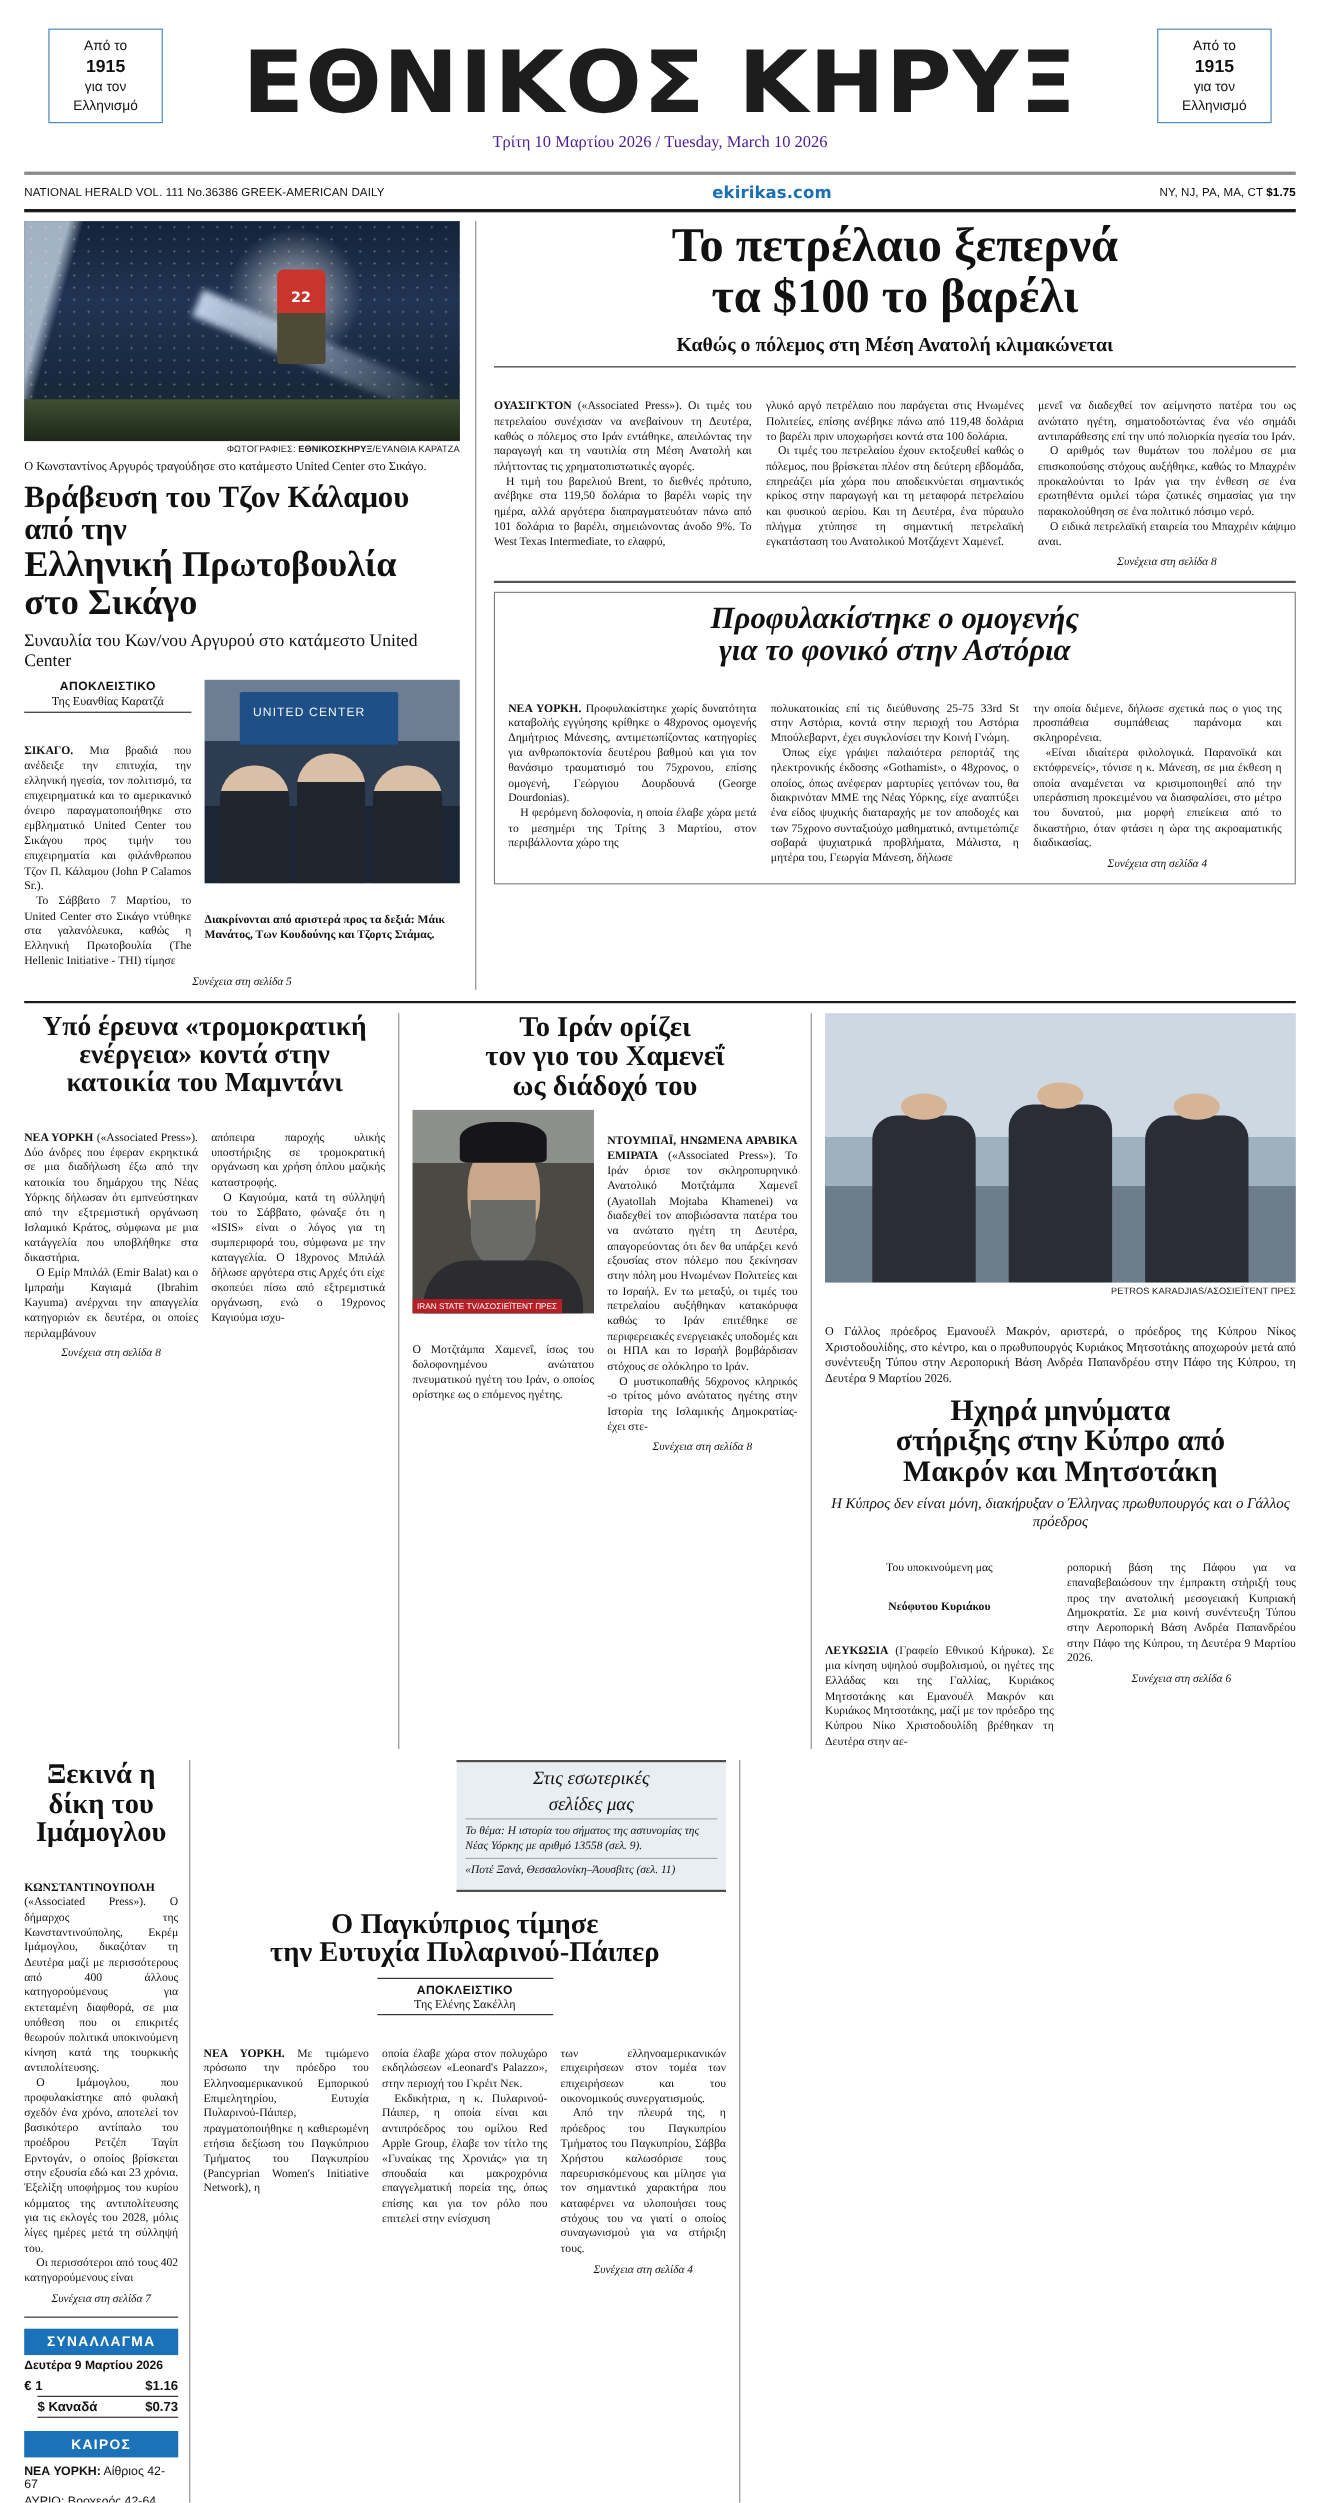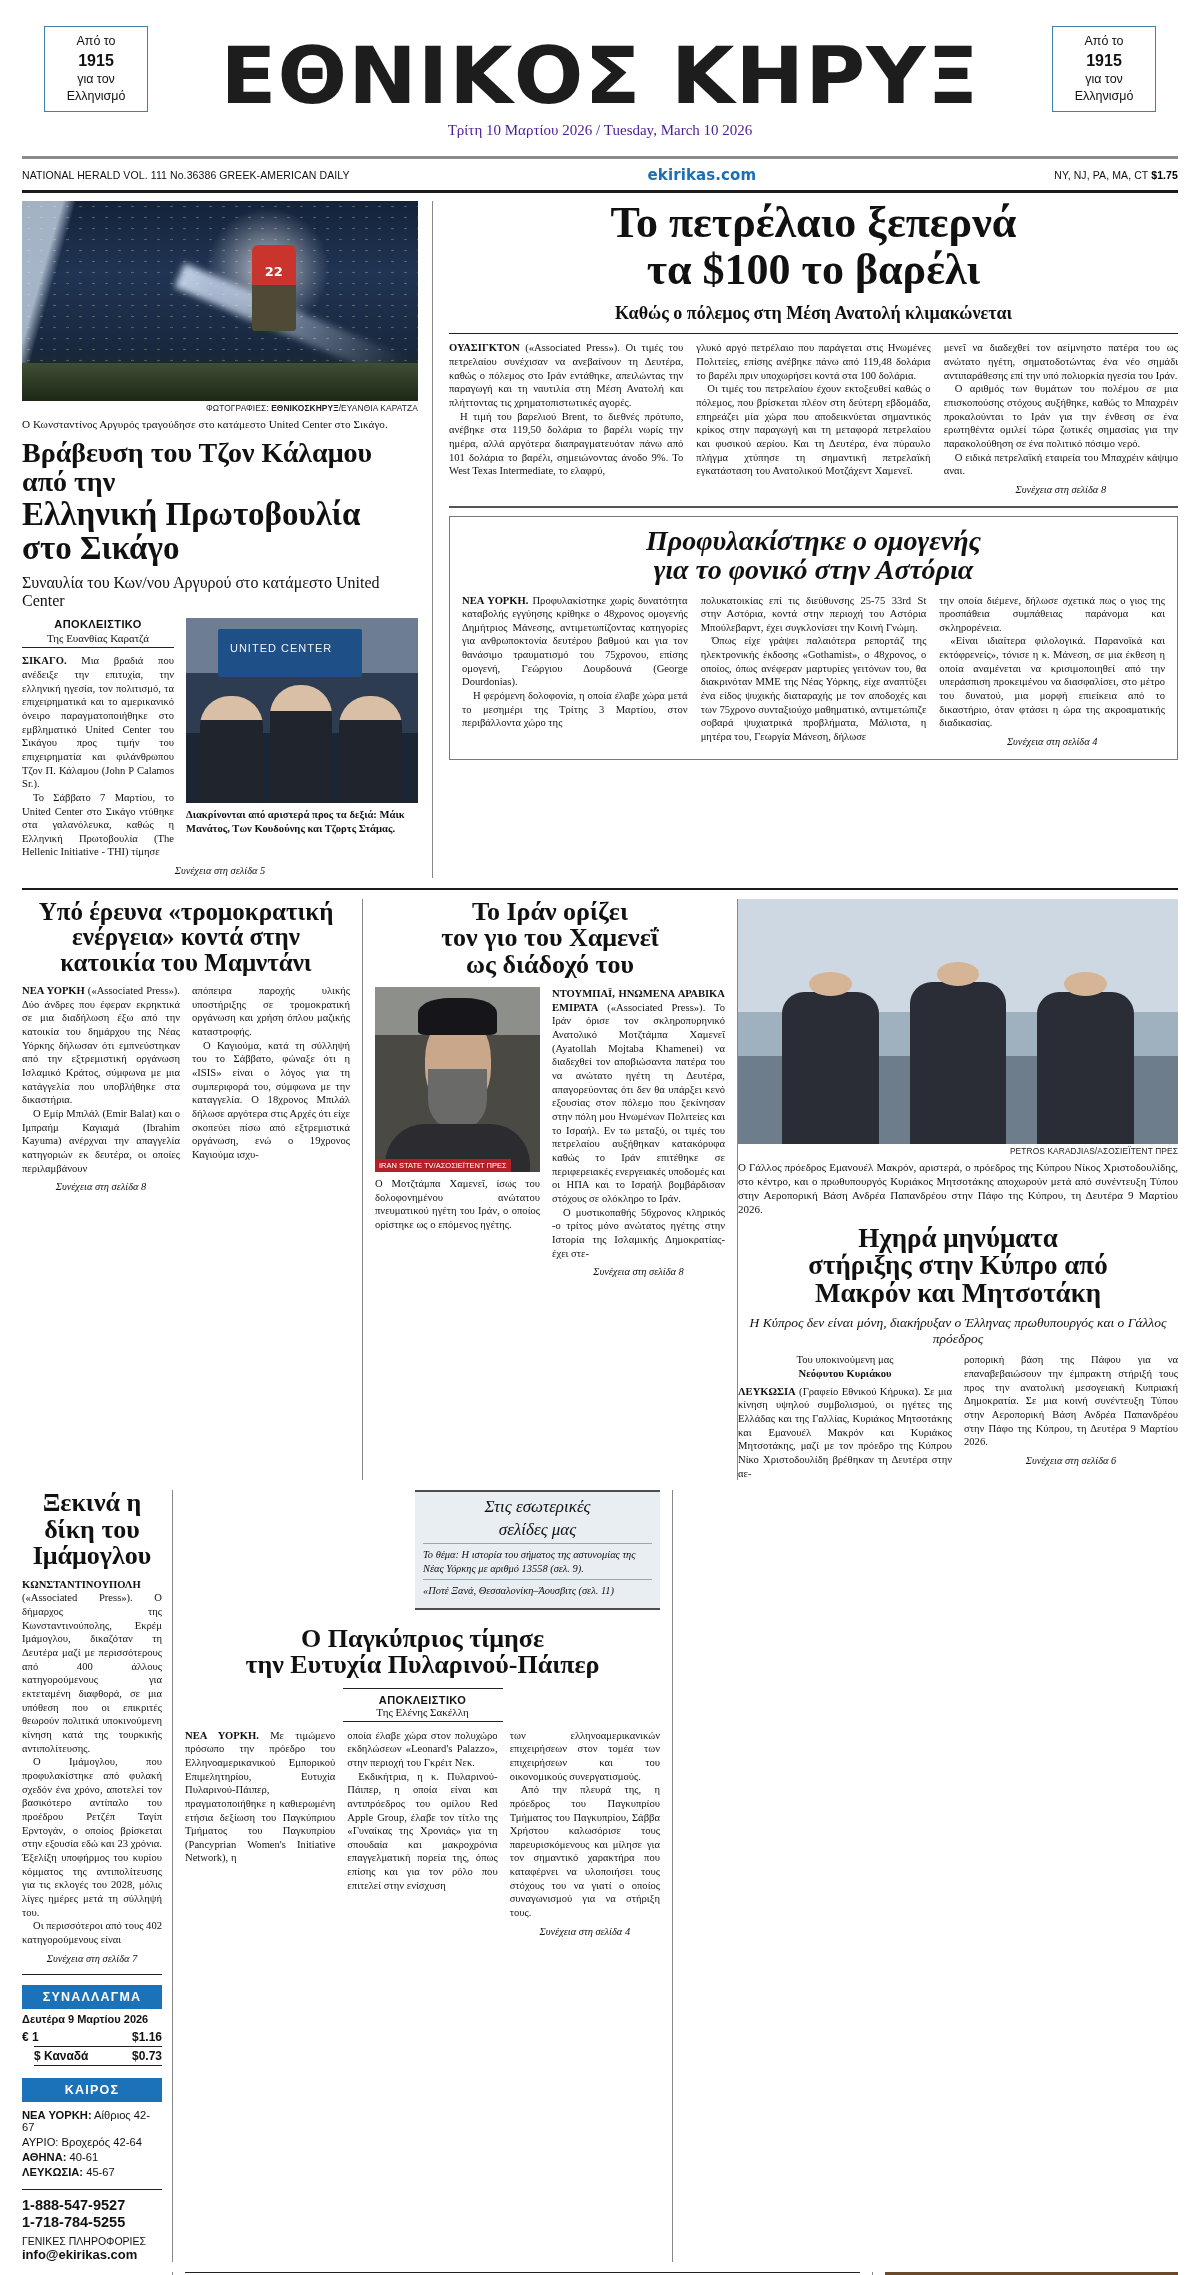--- a/index.html
+++ b/index.html
@@ -41,21 +41,21 @@
   .infobar .site { font-family: "DejaVu Sans", sans-serif; font-weight: bold; font-size: 15px; color: #1b6fb3; }
   .infobar .price b { color: #000; }
   .rule-black { height: 3px; background: #1b1b1b; }
 
   
   .hl { font-family: "Liberation Serif", serif; font-weight: bold; line-height: 1.02; text-align: center; }
   .hl-italic { font-style: italic; }
   .sub { font-family: "Liberation Serif", serif; font-weight: bold; text-align: center; line-height: 1.15; }
   .body { font-family: "Liberation Serif", serif; font-size: 10.6px; line-height: 1.29; text-align: justify; hyphens: auto; }
   .body p { text-indent: 11px; }
-  .body p.first { text-indent: 0; }
+  .body p.first { text-indent: 0; margin-top: 22px; }
   .lead { font-weight: bold; }
   .jump { font-style: italic; text-align: center; text-indent: 0 !important; margin-top: 5px; font-size: 10.4px; }
   .credit { font-family: "Liberation Sans", sans-serif; font-size: 8.4px; text-align: right; color: #222; padding-top: 2px; letter-spacing: .1px; }
   .caption { font-family: "Liberation Serif", serif; font-size: 11.2px; line-height: 1.26; text-align: center; padding: 4px 0; }
   .caption-just { text-align: justify; font-size: 11px; line-height: 1.3; }
   .byline { text-align: center; font-family: "Liberation Serif", serif; font-size: 11px; padding-bottom: 3px; }
   .exclusive { font-family: "Liberation Sans", sans-serif; font-weight: bold; font-size: 11px; text-align: center; letter-spacing: .4px; }
   .hr-thin { border-top: 1px solid #222; }
   .hr-med  { border-top: 2px solid #555; }
 
@@ -290,21 +290,21 @@
           </div>
         </div>
         <div class="body" style="flex:1;">
           <p class="first"><b class="lead">ΝΤΟΥΜΠΑΪ, ΗΝΩΜΕΝΑ ΑΡΑΒΙΚΑ ΕΜΙΡΑΤΑ</b><span> («Associated Press»). Το Ιράν όρισε τον σκληροπυρηνικό Ανατολικό Μοτζτάμπα Χαμενεΐ (Ayatollah Mojtaba Khamenei) να διαδεχθεί τον αποβιώσαντα πατέρα του να ανώτατο ηγέτη τη Δευτέρα, απαγορεύοντας ότι δεν θα υπάρξει κενό εξουσίας στον πόλεμο που ξεκίνησαν στην πόλη μου Ηνωμένων Πολιτείες και το Ισραήλ. Εν τω μεταξύ, οι τιμές του πετρελαίου αυξήθηκαν κατακόρυφα καθώς το Ιράν επιτέθηκε σε περιφερειακές ενεργειακές υποδομές και οι ΗΠΑ και το Ισραήλ βομβάρδισαν στόχους σε ολόκληρο το Ιράν.</span></p>
           <p>Ο μυστικοπαθής 56χρονος κληρικός -ο τρίτος μόνο ανώτατος ηγέτης στην Ιστορία της Ισλαμικής Δημοκρατίας- έχει στε-</p>
           <p class="jump">Συνέχεια στη σελίδα 8</p>
         </div>
       </div>
     </div>
 
-    <div class="vline" style="flex:1; ">
+    <div class="vline" style="flex:1; padding-left:12px;">
       <div class="photo ph-leaders">
         <div class="suit s1">
             <div class="face"></div>
           </div>
         <div class="suit s2">
             <div class="face"></div>
           </div>
         <div class="suit s3">
             <div class="face"></div>
           </div>

